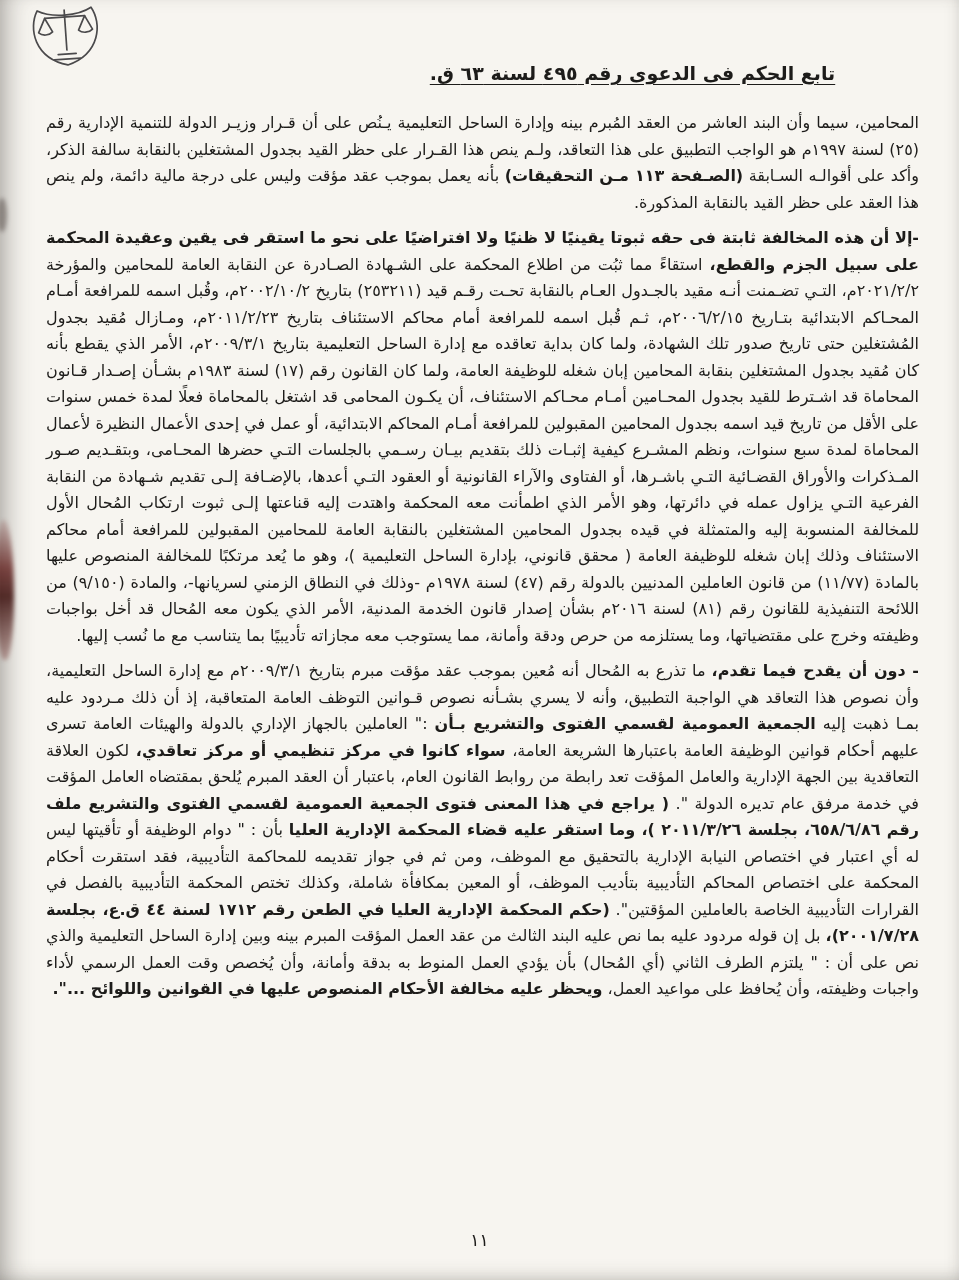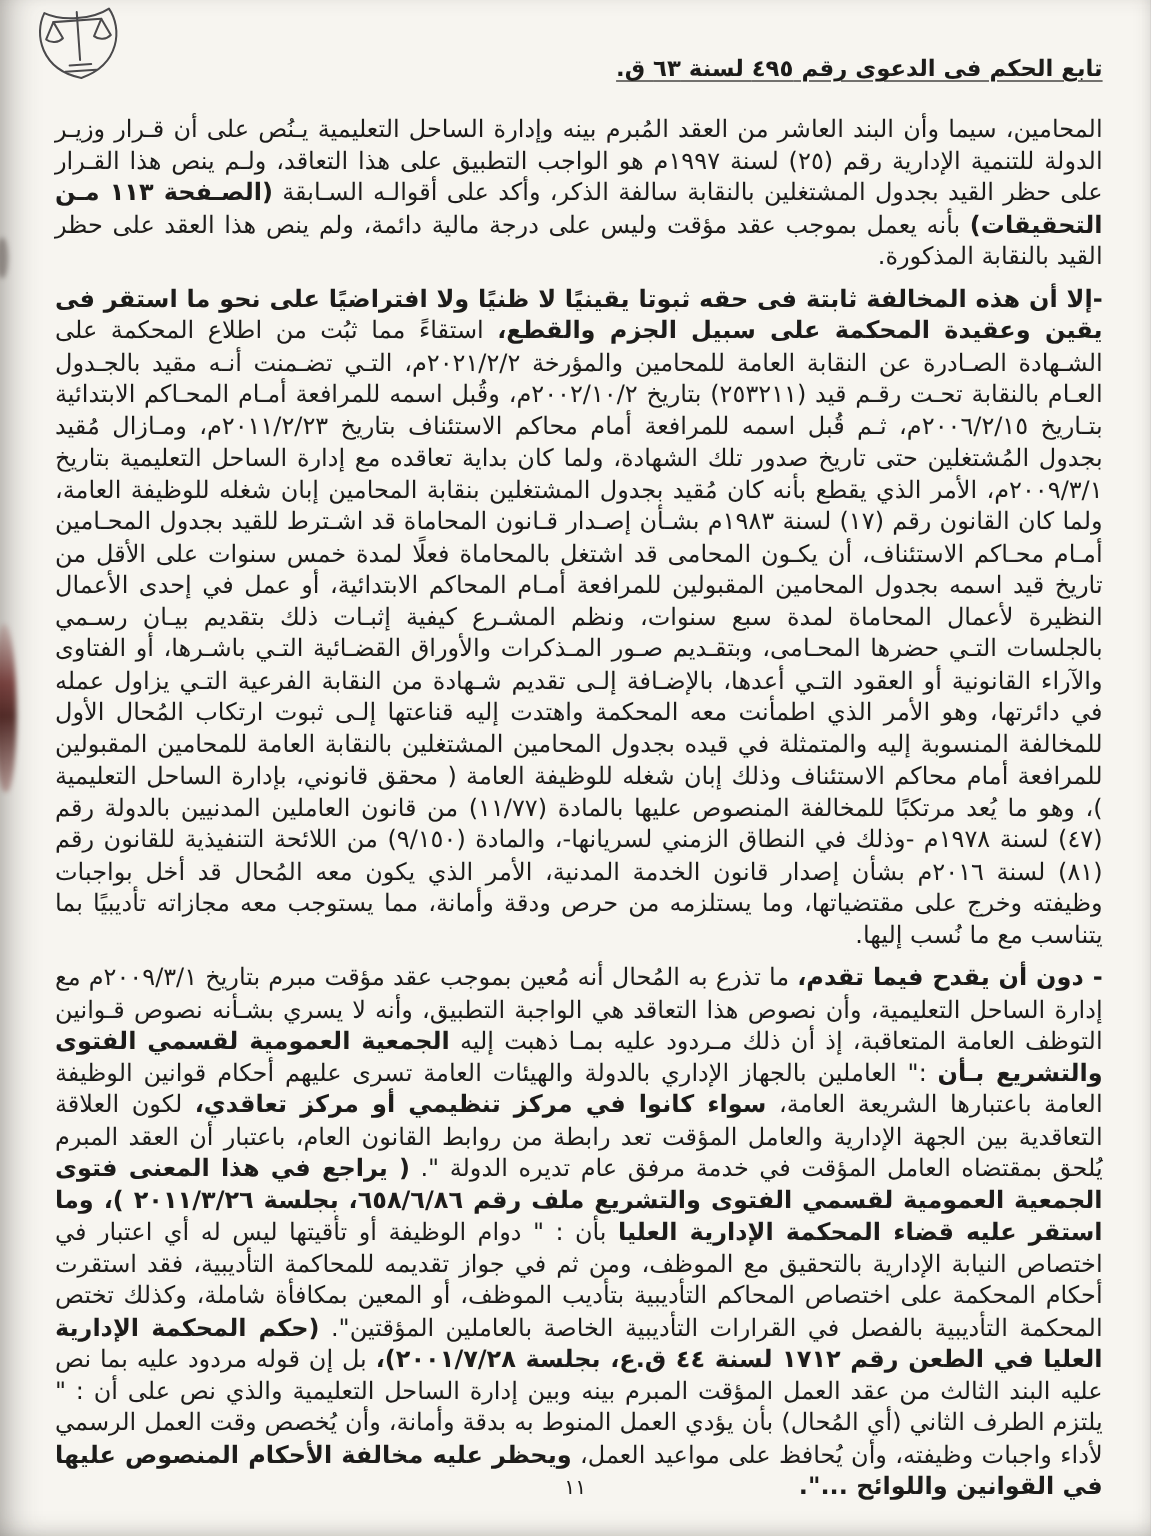--- a/index.html
+++ b/index.html
@@ -22,34 +22,34 @@
     position:absolute;inset:0;
     padding:38px 40px 70px 46px;
     box-sizing:border-box;
     direction:rtl;
   }
   .stamp{
     position:absolute;top:4px;left:26px;width:80px;height:66px;
     opacity:.85;transform:rotate(-4deg);
   }
   .header-row{
-    text-align:right;
+    text-align:center;
     padding-left:300px;
-    margin-top:8px;
+    margin-top:24px;
   }
   .case-header{
     font-weight:bold;
     font-size:19px;
     text-decoration:underline;
     text-underline-offset:4px;
     letter-spacing:.2px;
   }
   .content{
     margin-top:26px;
-    font-size:20px;
+    font-size:16px;
     line-height:26.5px;
     text-align:justify;
     text-justify:inter-word;
   }
   .content p{margin:0 0 9px 0;}
   .b{font-weight:bold;}
   .u{text-underline-offset:3px;}
   .page-number{
     position:absolute;bottom:30px;left:0;right:0;
     text-align:center;font-size:17px;letter-spacing:1px;

